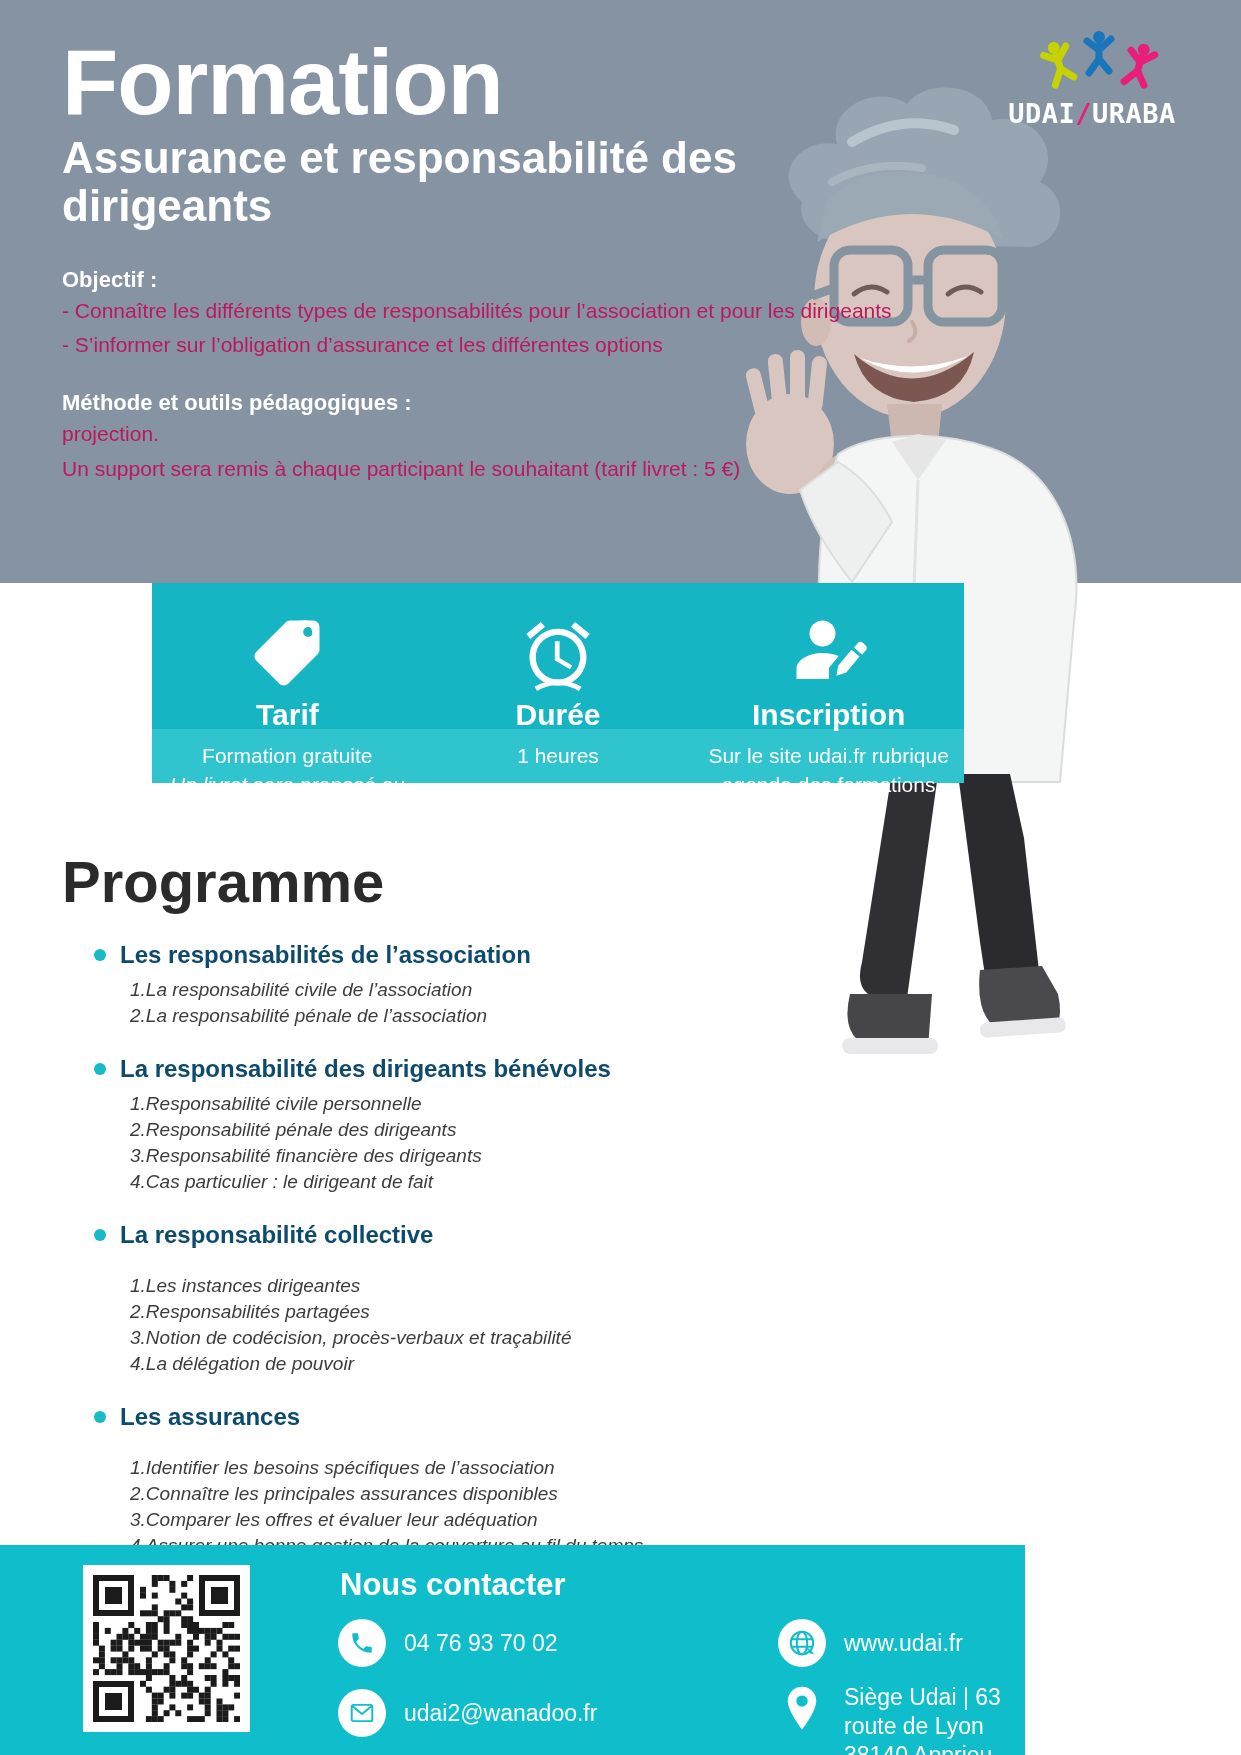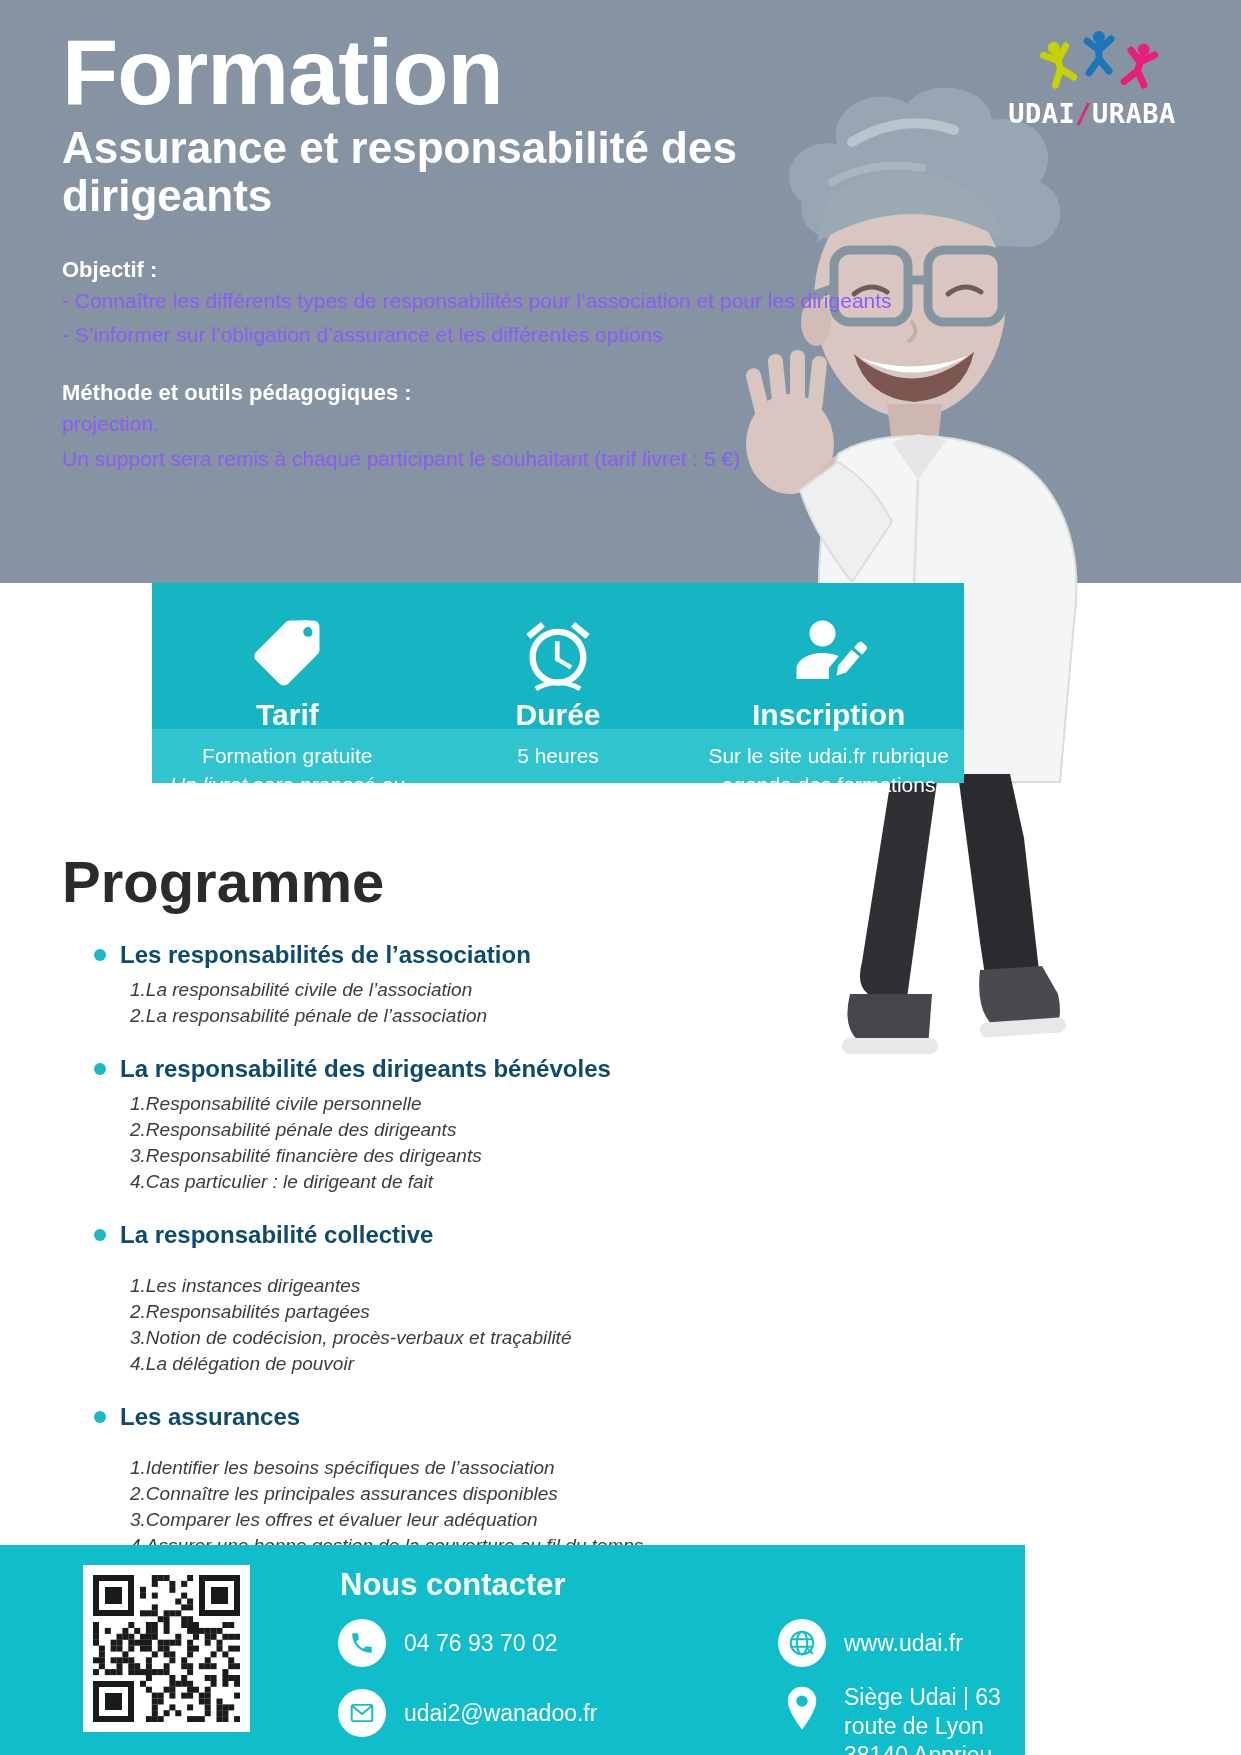--- a/index.html
+++ b/index.html
@@ -2,26 +2,26 @@
 <html lang="fr"><head>
 <meta charset="utf-8">
 <style>
   html,body{margin:0;padding:0;background:#ffffff;}
   .page{position:relative;width:1241px;height:1755px;overflow:hidden;background:#ffffff;
         font-family:"Liberation Sans",sans-serif;}
 
   
   .hero-bg{position:absolute;top:0;left:0;width:1241px;height:583px;background:#8593a2;z-index:0;}
   .hero{position:absolute;top:0;left:0;width:1241px;height:452px;z-index:3;box-sizing:border-box;
-        padding:26px 0 0 62px;color:#ffffff;}
+        padding:36px 0 0 62px;color:#ffffff;}
   .title{margin:0;font-size:92px;font-weight:700;line-height:1.02;letter-spacing:-1px;}
   .subtitle{margin:4px 0 0;font-size:44px;font-weight:700;line-height:1.1;max-width:800px;}
   .sec-label{margin:36px 0 4px;font-size:22px;font-weight:700;}
   .sec-label.m2{margin-top:32px;}
-  .hline{margin:0 0 7px;font-size:21px;line-height:1.3;color:#8b5cf6;white-space:nowrap;}
+  .hline{margin:0 0 7px;font-size:21px;line-height:1.3;color:#be185d;white-space:nowrap;}
 
   
   .logo{position:absolute;top:30px;right:64px;z-index:4;text-align:center;}
   .logo-text{font-family:"DejaVu Sans Mono",monospace;font-size:27px;font-weight:700;
              color:#ffffff;letter-spacing:.5px;margin-top:2px;}
   .logo-text .slash{color:#e91e7a;}
 
   
   .mascot{position:absolute;left:742px;top:82px;width:352px;height:1000px;z-index:1;}
 
@@ -162,21 +162,21 @@
         <p class="bdetail it">tarif de 5 €</p>
       </div>
       <div class="bcol">
         <div class="bicon">
           <svg width="76" height="78" viewBox="0 0 24 24" fill="#ffffff">
             <path d="M22 5.72l-4.6-3.86-1.29 1.53 4.6 3.86L22 5.72zM7.88 3.39L6.6 1.86 2 5.71l1.29 1.53 4.59-3.85zM12.5 8H11v6l4.75 2.85.75-1.23-4-2.37V8zM12 4c-4.97 0-9 4.03-9 9s4.02 9 9 9c4.97 0 9-4.03 9-9s-4.03-9-9-9zm0 16c-3.87 0-7-3.13-7-7s3.13-7 7-7 7 3.13 7 7-3.13 7-7 7z"></path>
             <path d="M5 23 Q 12 19 19 23" stroke="#ffffff" stroke-width="1.6" fill="none"></path>
           </svg>
         </div>
         <h3 class="btitle">Durée</h3>
-        <p class="bdetail">5 heures</p>
+        <p class="bdetail">1 heures</p>
       </div>
       <div class="bcol">
         <div class="bicon">
           <svg width="78" height="80" viewBox="0 0 24 24" fill="#ffffff">
             <circle cx="10" cy="6" r="4"></circle>
             <path d="M10 12c-4.4 0-8 2.2-8 5v3h10v-3.5l3-3.6c-1.5-.6-3.2-.9-5-.9z"></path>
             <path d="M14.8 15.9l4.1-4.9 2.5 2.1-4.1 4.9-3 1 .5-3.1zM19.7 10.3l1.2-1.4c.4-.4 1-.5 1.4-.1l1 .9c.4.4.5 1 .1 1.4l-1.2 1.4-2.5-2.2z"></path>
           </svg>
         </div>
         <h3 class="btitle">Inscription</h3>

